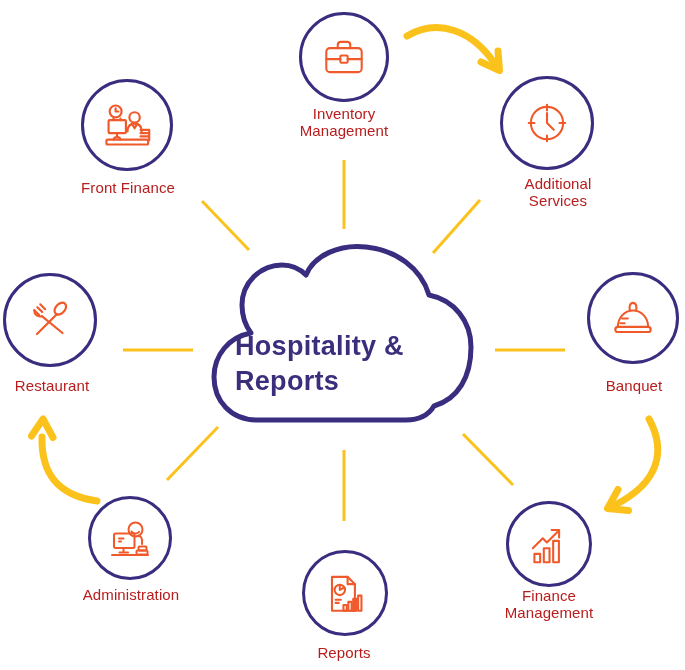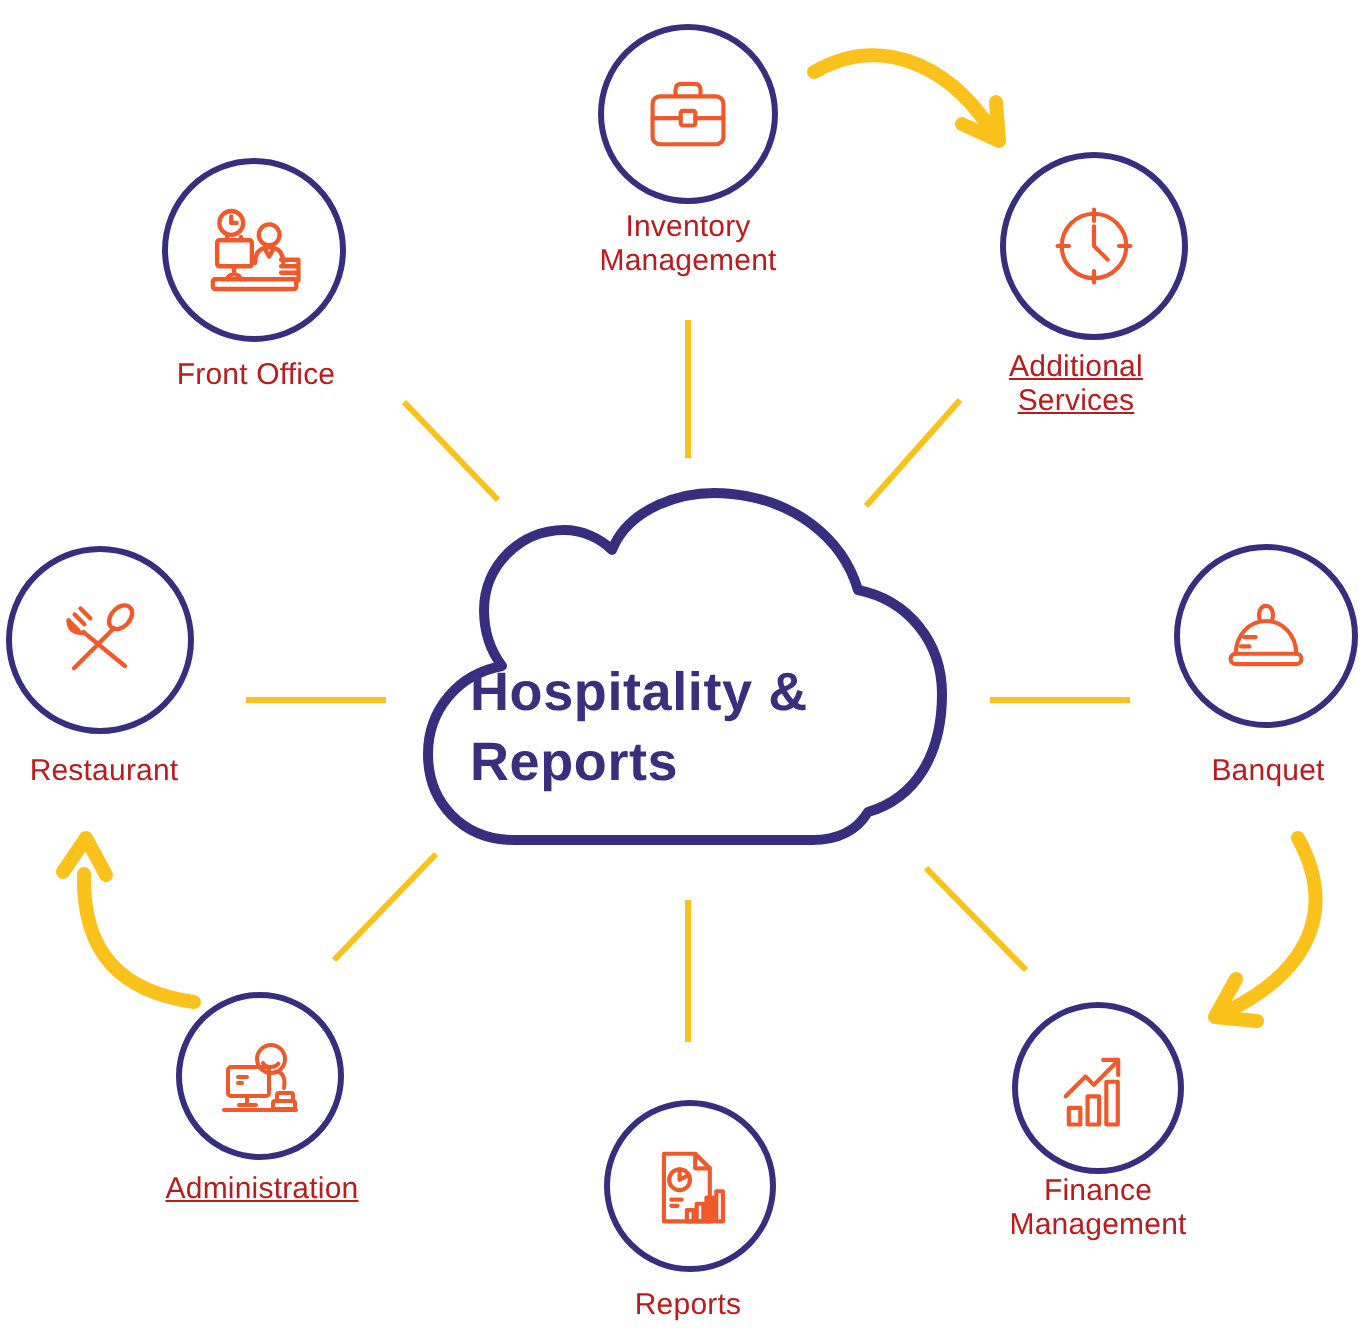--- a/index.html
+++ b/index.html
@@ -18,24 +18,24 @@
   .pos-front-office{left:81px;top:79px;width:92px;height:92px;}
   .pos-additional{left:500px;top:76px;width:94px;height:94px;}
   .pos-restaurant{left:3px;top:273px;width:94px;height:94px;}
   .pos-banquet{left:587px;top:272px;width:92px;height:92px;}
   .pos-administration{left:88px;top:496px;width:84px;height:84px;}
   .pos-reports{left:302px;top:550px;width:86px;height:86px;}
   .pos-finance{left:506px;top:501px;width:86px;height:86px;}
   
   .lab-inventory{left:284px;top:106px;width:120px;}
   .lab-front-office{left:43px;top:180px;width:170px;}
-  .lab-additional{left:488px;top:176px;width:100px;text-decoration:underline;}
+  .lab-additional{left:508px;top:176px;width:100px;}
   .lab-restaurant{left:-33px;top:378px;width:170px;}
   .lab-banquet{left:549px;top:378px;width:170px;}
-  .lab-administration{left:46px;top:587px;width:170px;text-decoration:underline;}
+  .lab-administration{left:46px;top:587px;width:170px;}
   .lab-reports{left:259px;top:645px;width:170px;text-align:center;}
   .lab-finance{left:489px;top:588px;width:120px;}
   .icon{stroke:#F05A2B;fill:none;stroke-width:2;stroke-linecap:round;stroke-linejoin:round;}
 </style>
 </head>
 <body>
 
 <div id="canvas">
 
   <svg id="bg-svg" viewBox="0 0 685 670">
@@ -173,15 +173,15 @@
       <path d="M11.5 19.5 V18 M18 19.5 V18"></path>
       <path d="M14.8 31.5 V34"></path>
       <path d="M11.8 37.5 C11.8 34.5 17.8 34.5 17.8 37.5"></path>
       <circle cx="31" cy="17" r="4.8"></circle>
       <path d="M24.5 30 C24.5 24.5 27.5 22.8 31 22.8 C34.5 22.8 37.5 24.5 37.5 30"></path>
       <path d="M28.8 23.2 L31 27 L33.2 23.2"></path>
       <path d="M36.5 28.5 H44.5 V38 M36.5 31.5 H44.5 M36.5 34.5 H44.5"></path>
       <rect x="5" y="37.5" width="38.5" height="4.5" rx="1"></rect>
     </svg>
   </div>
-  <div class="node-label lab-front-office">Front Office</div>
+  <div class="node-label lab-front-office">Front Finance</div>
 
 </div>
 
 </body></html>

